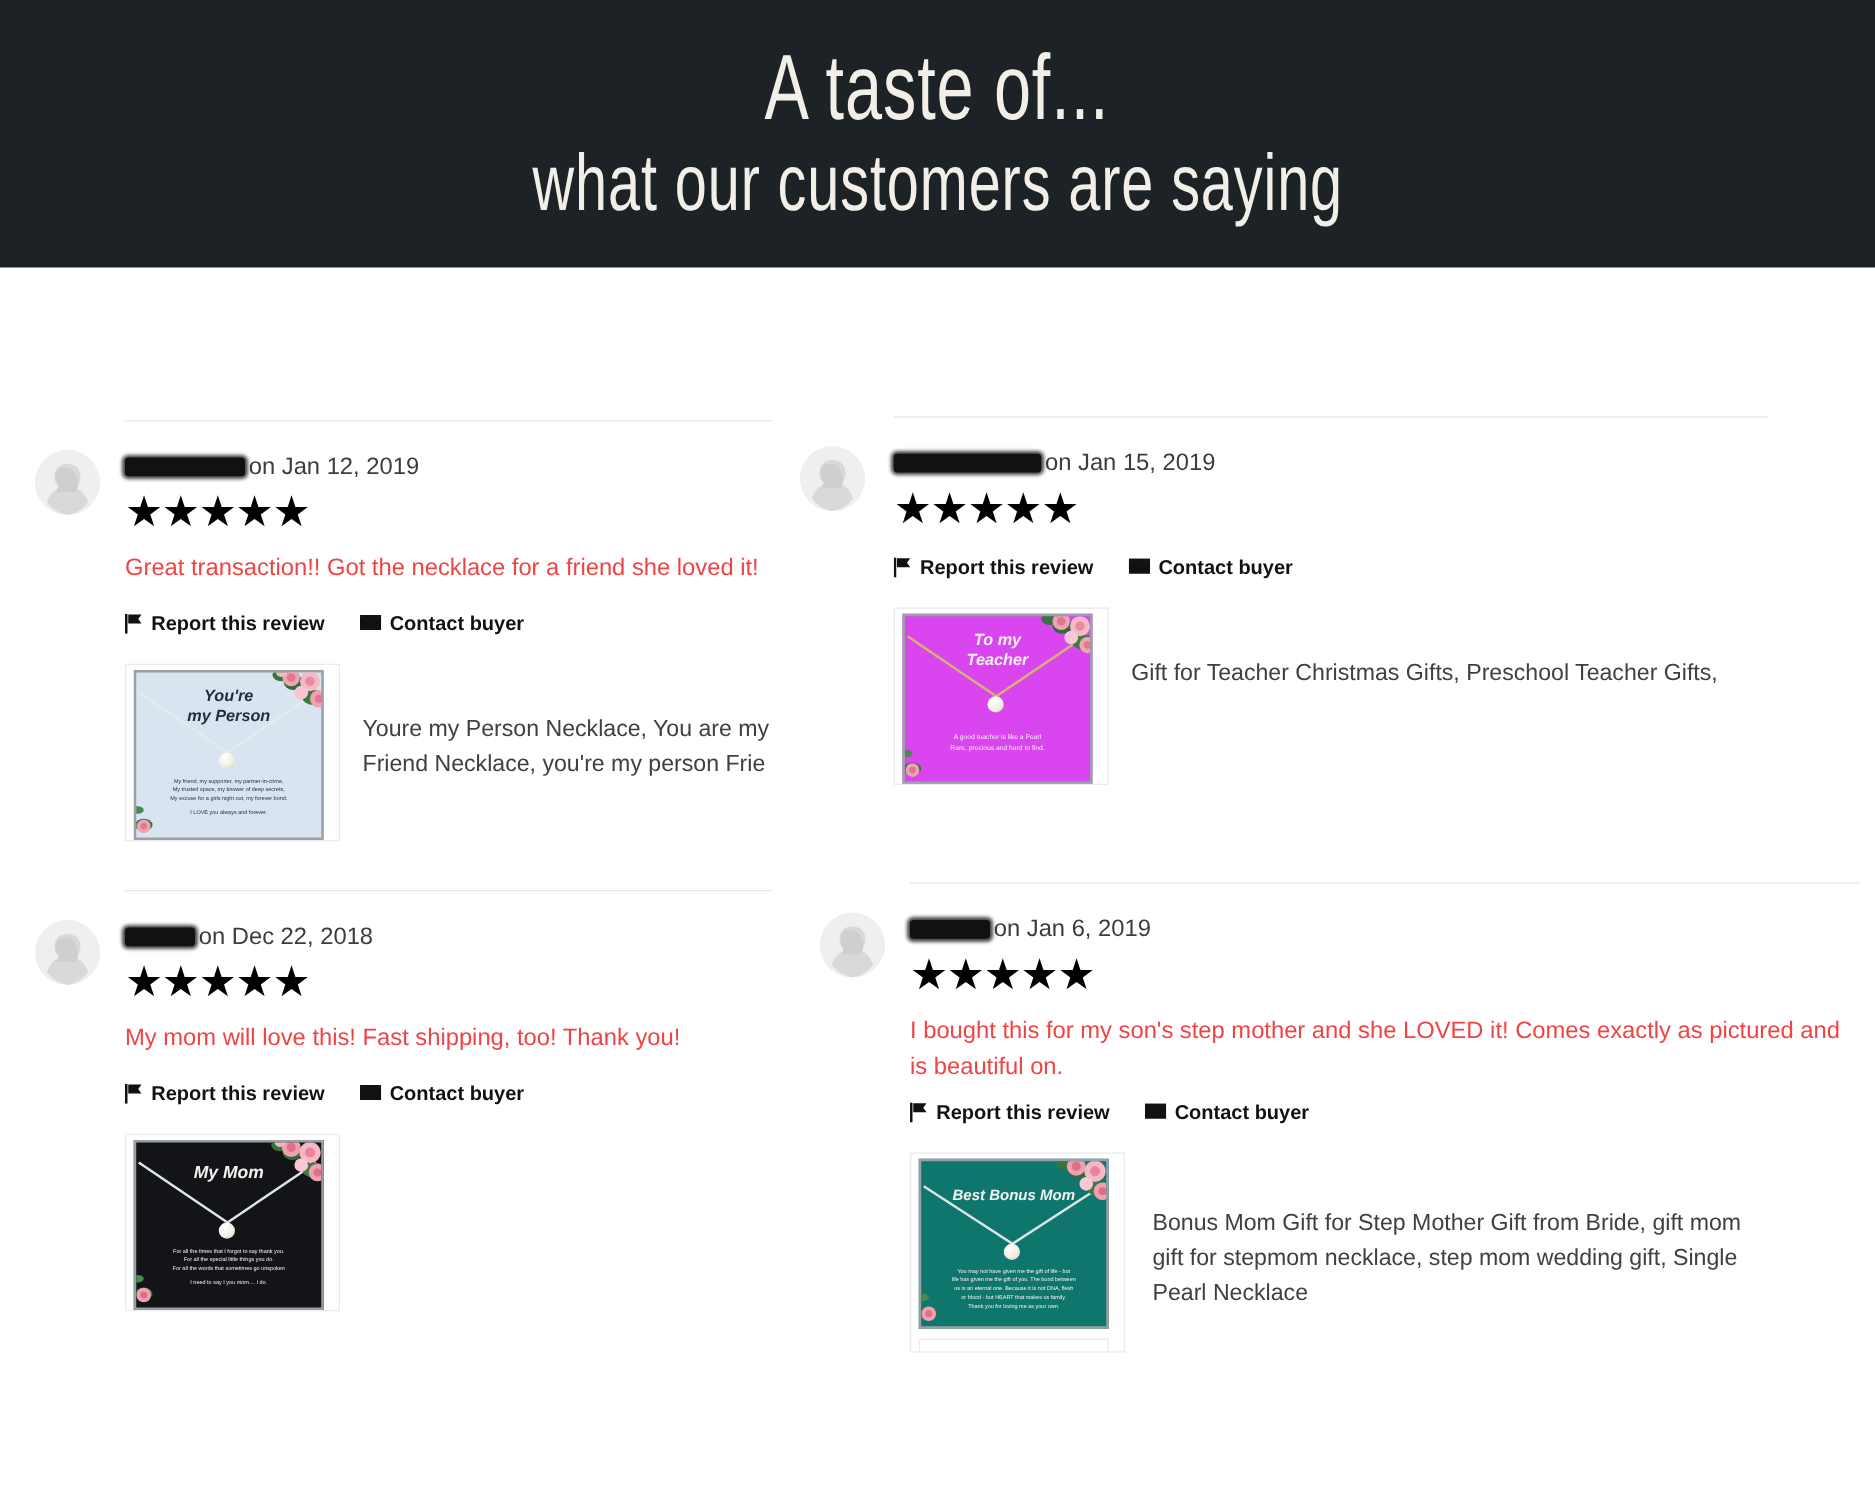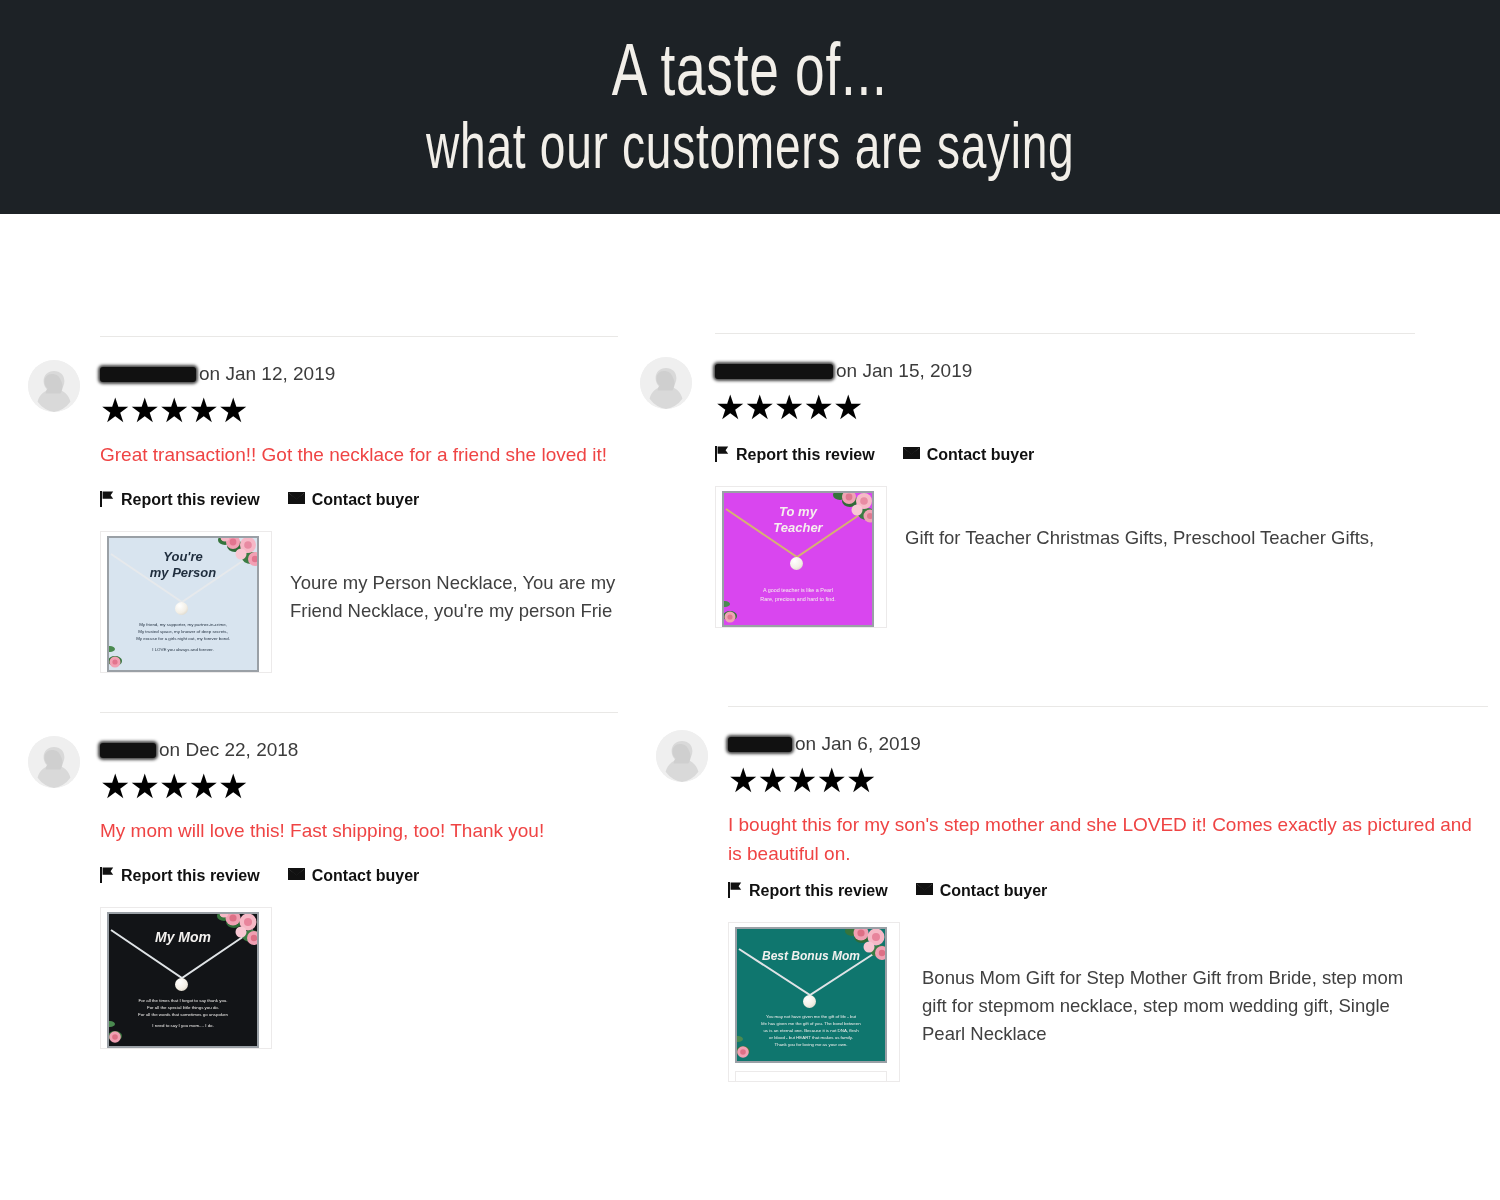--- a/index.html
+++ b/index.html
@@ -521,21 +521,21 @@
                 <div>life has given me the gift of you. The bond between</div>
                 <div>us is an eternal one.  Because it is not DNA, flesh</div>
                 <div>or blood - but HEART that makes us family.</div>
                 <div>Thank you for loving me as your own.</div>
               </div>
             </div>
           </div>
           <div class="ghost-thumb"></div>
         </div>
         <div class="ptitle wrap p4">
-          <div>Bonus Mom Gift for Step Mother Gift from Bride, step mom</div>
+          <div>Bonus Mom Gift for Step Mother Gift from Bride, gift mom</div>
           <div>gift for stepmom necklace, step mom wedding gift, Single</div>
           <div>Pearl Necklace</div>
         </div>
       </div>
     </div>
   </div>
 
 </div>
 
 </body></html>

